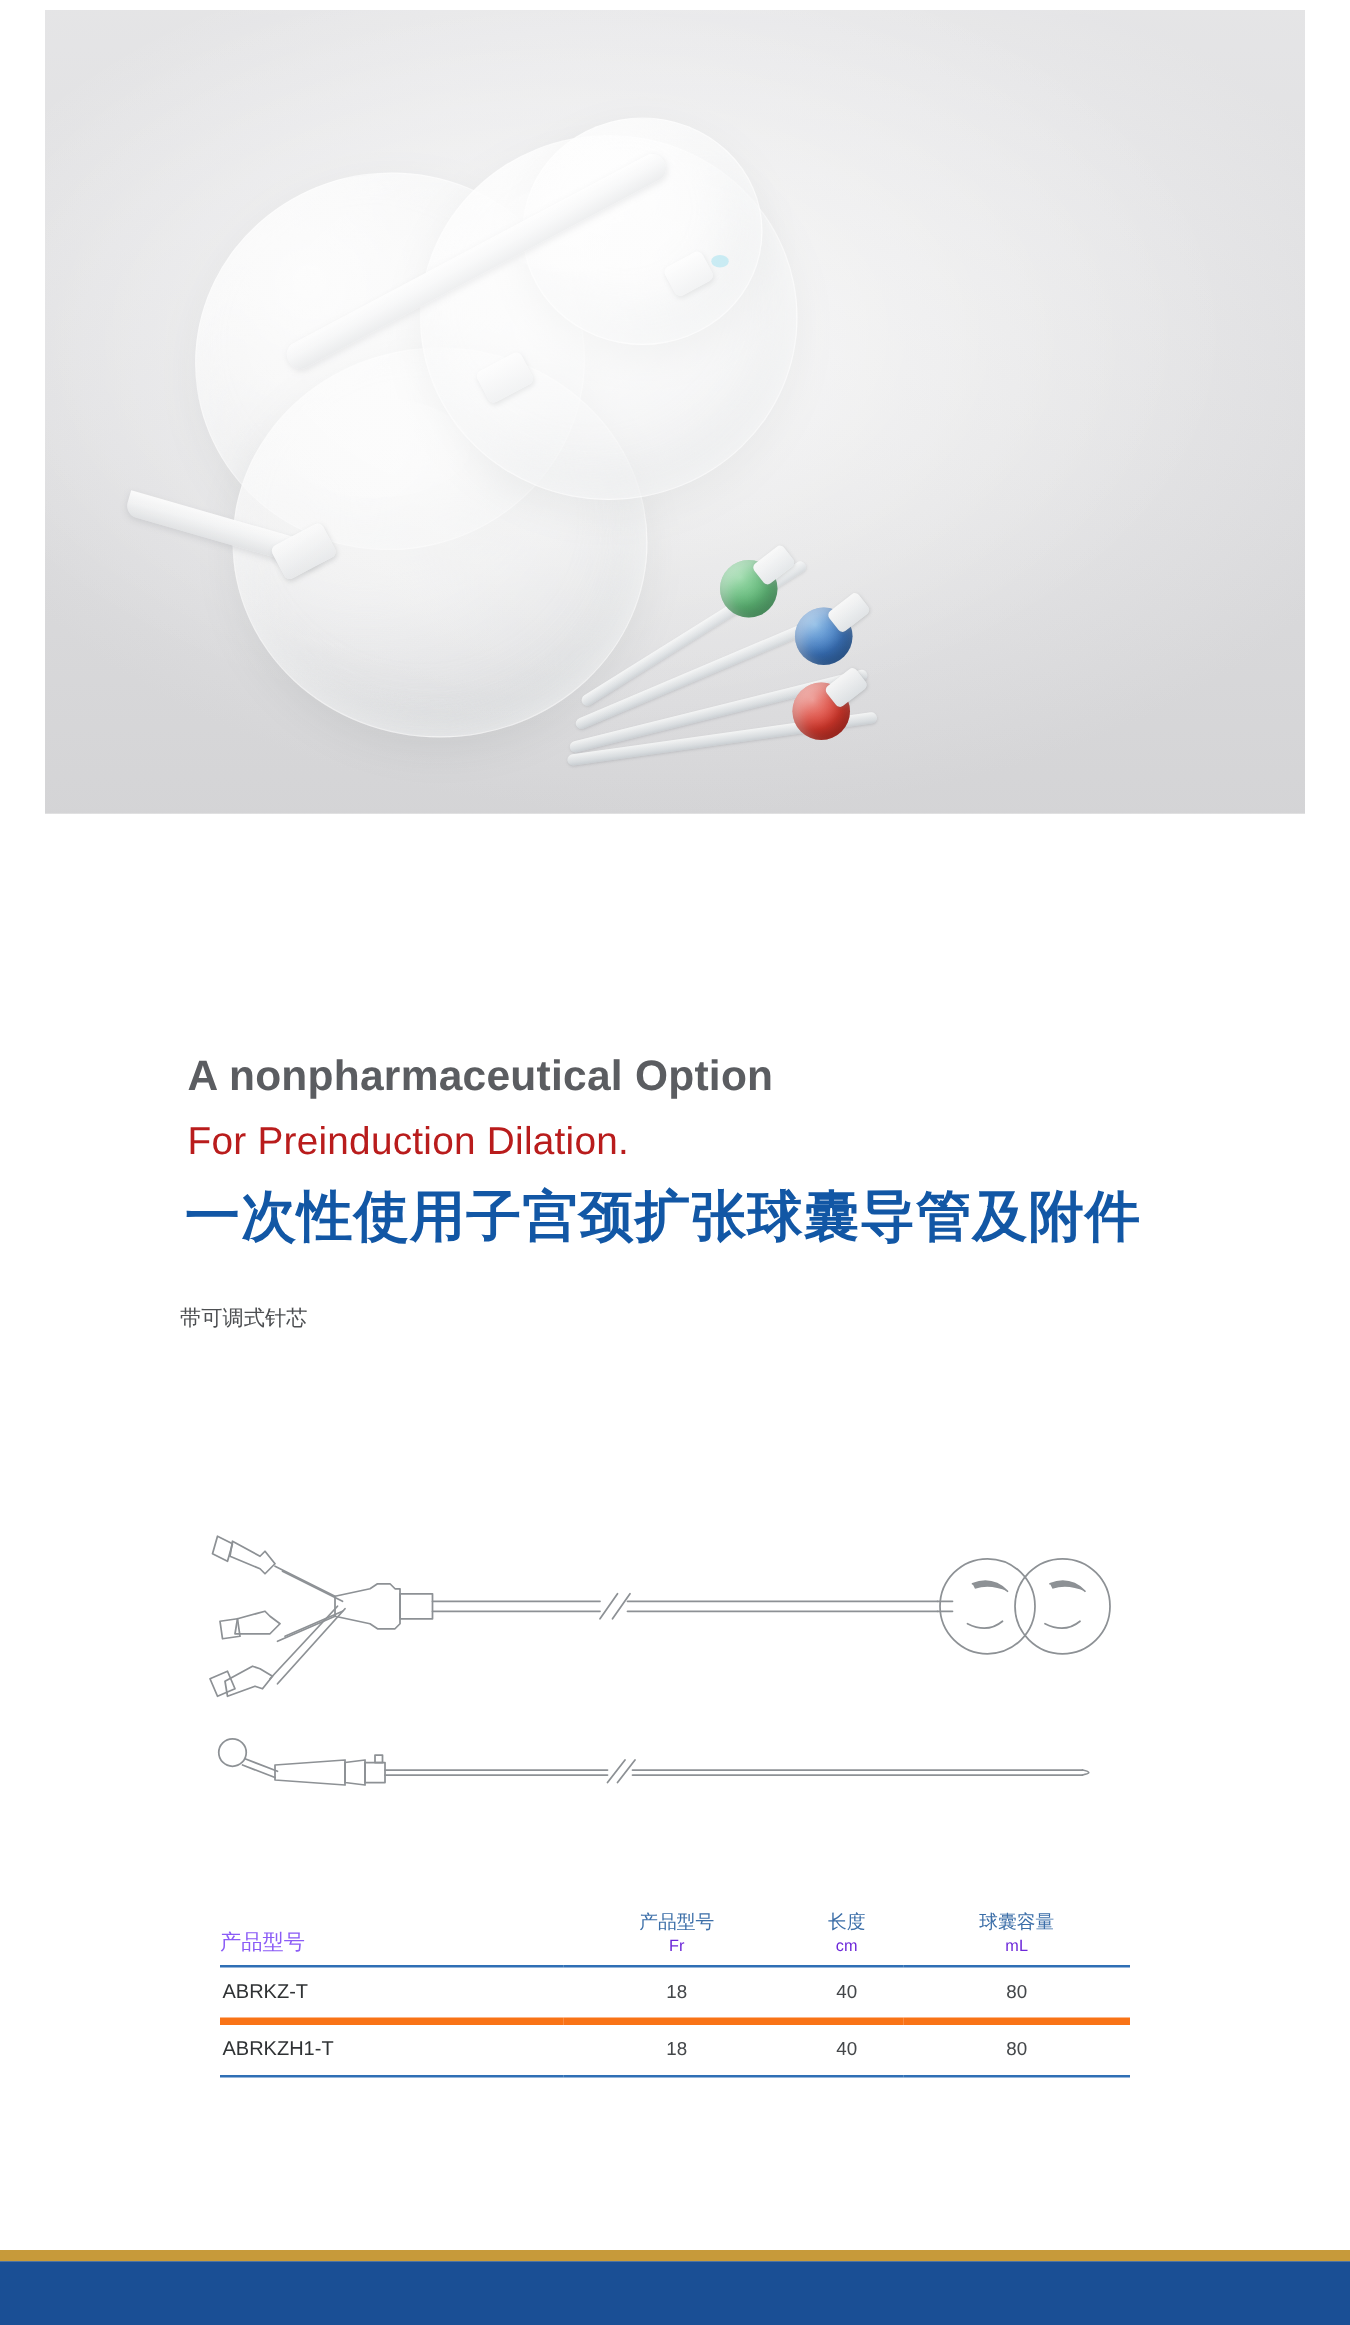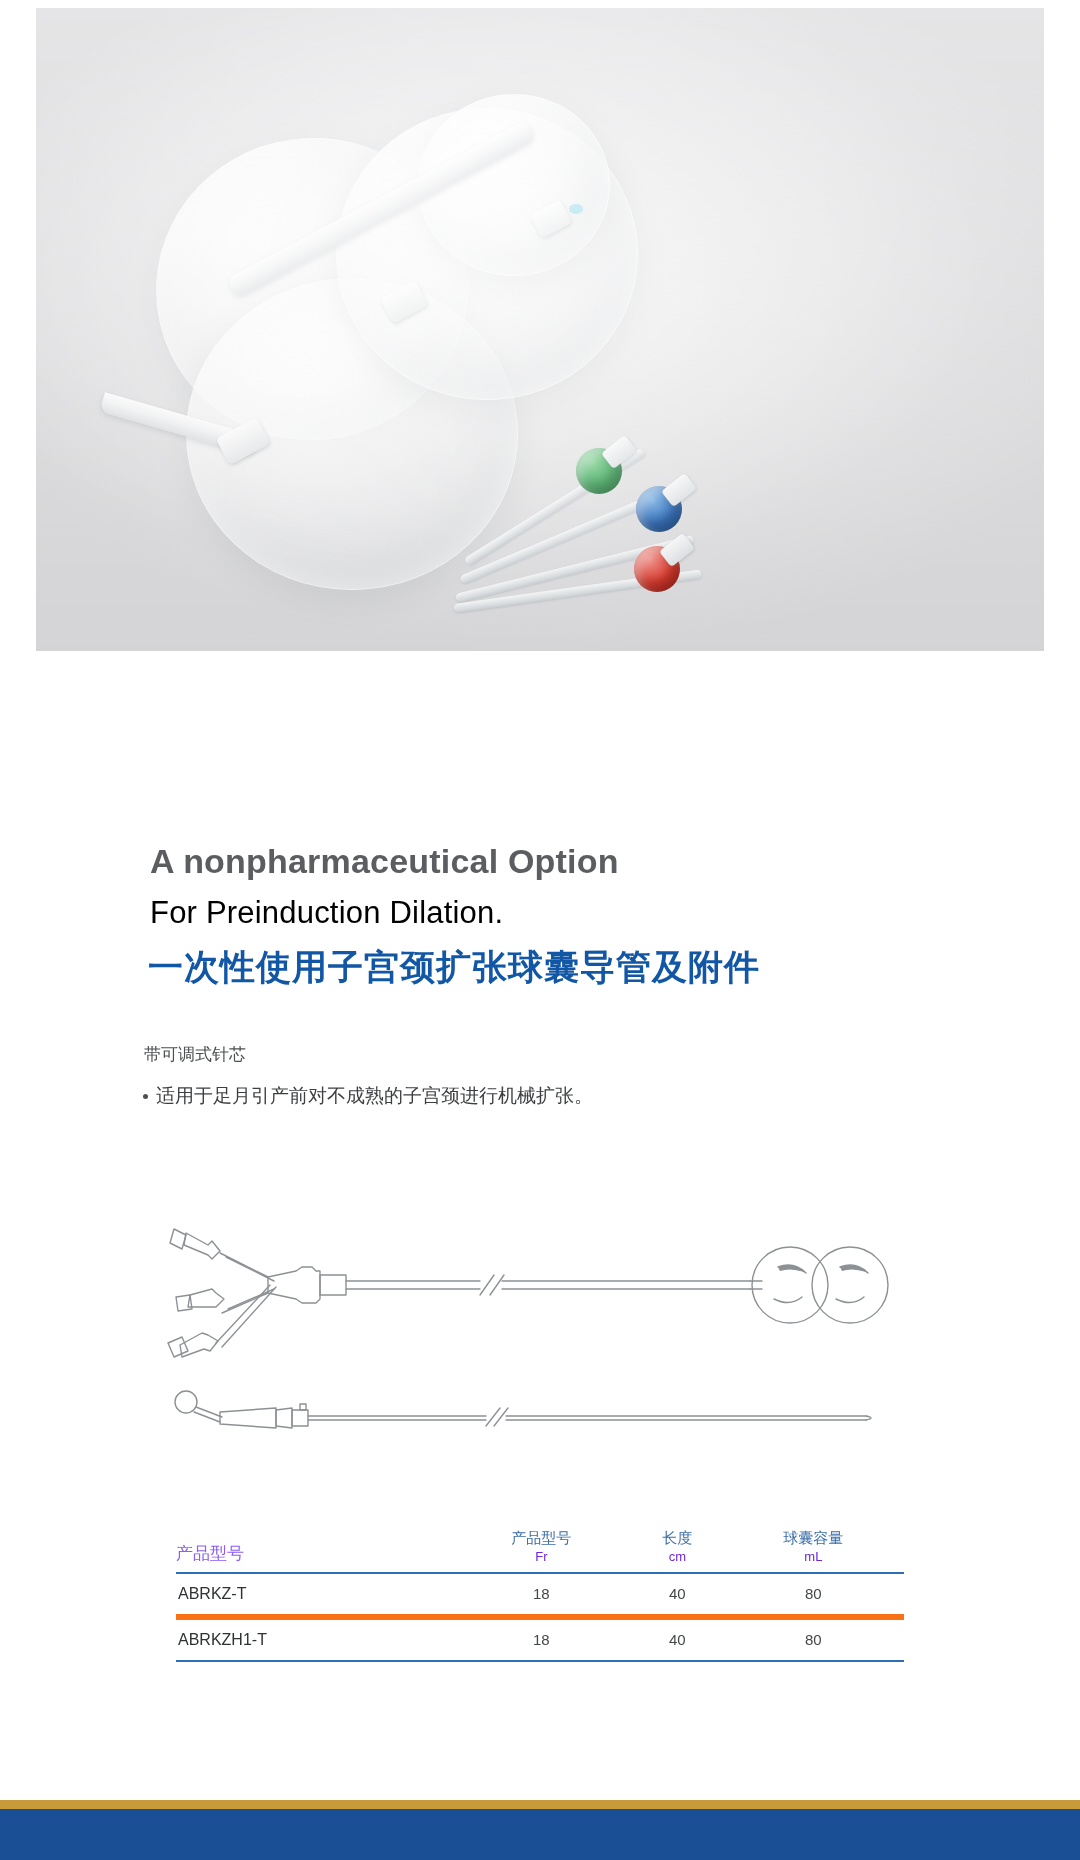--- a/index.html
+++ b/index.html
@@ -165,27 +165,27 @@
     left: 150px; top: 842px;
     font-size: 34px;
     font-weight: bold;
     color: #5b5d61;
     letter-spacing: .2px;
   }
   .title-en2 {
     position: absolute;
     left: 150px; top: 895px;
     font-size: 31px;
-    color: #000000;
+    color: #b91c1c;
     letter-spacing: .2px;
   }
   .title-cn {
     position: absolute;
     left: 148px; top: 944px;
-    font-size: 35px;
+    font-size: 44px;
     font-weight: bold;
     color: #1257a5;
     letter-spacing: 1px;
   }
   .sub-note {
     position: absolute;
     left: 144px; top: 1043px;
     font-size: 17px;
     color: #4d4f52;
   }
@@ -319,24 +319,20 @@
       </div>
     </div>
 
     <div class="hero-vign"></div>
   </div>
 
   <div class="title-en1">A nonpharmaceutical Option</div>
   <div class="title-en2">For Preinduction Dilation.</div>
   <div class="title-cn">一次性使用子宫颈扩张球囊导管及附件</div>
   <div class="sub-note">带可调式针芯</div>
-  <div class="bullet-row">
-    <span class="bullet-dot"></span>
-    <span class="bullet-text">适用于足月引产前对不成熟的子宫颈进行机械扩张。</span>
-  </div>
 
   <div class="drawing">
     <svg viewBox="0 0 760 240" width="760" height="240">
       <g fill="none" stroke="#8d9195" stroke-width="1.4" stroke-linejoin="round" stroke-linecap="round">
 
         <path d="M118 82 L146 76 L152 72 L162 72 L166 76 L170 76 L170 104 L166 108 L162 108 L152 108 L146 104 L118 98 Z"></path>
         <path d="M170 80 L196 80 L196 100 L170 100 Z"></path>
 
         <path d="M118 82 L70 58"></path>
         <path d="M124 86 L76 62"></path>

